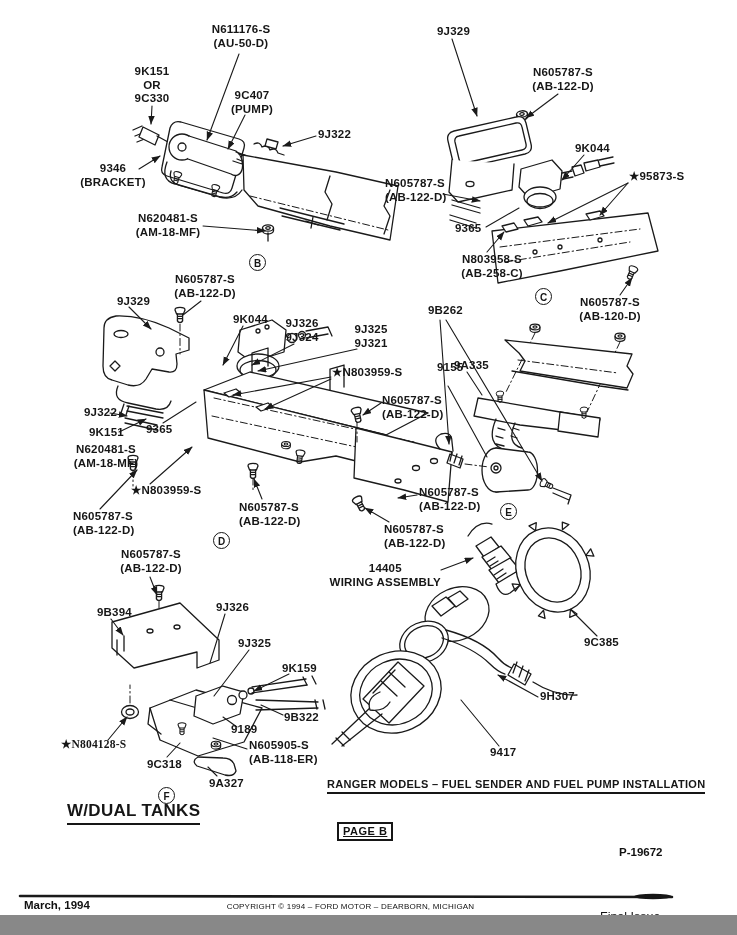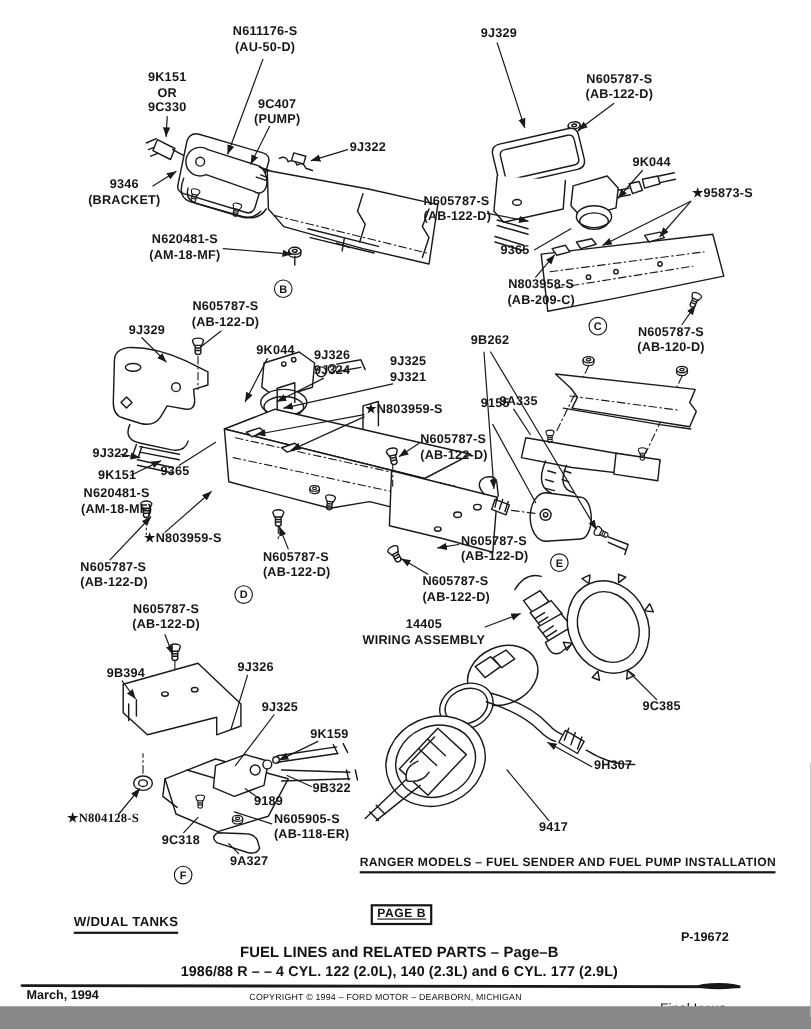--- a/index.html
+++ b/index.html
@@ -318,21 +318,21 @@
 (AM-18-MF)</div>
       <div class="lbl left" style="left: 437px; top: 25px;">9J329</div>
       <div class="lbl center" style="left: 563px; top: 66px;">N605787-S
 (AB-122-D)</div>
       <div class="lbl left" style="left: 575px; top: 142px;">9K044</div>
       <div class="lbl left" style="left: 629px; top: 170px;">★95873-S</div>
       <div class="lbl left" style="left: 385px; top: 177px;">N605787-S
 (AB-122-D)</div>
       <div class="lbl left" style="left: 455px; top: 222px;">9365</div>
       <div class="lbl center" style="left: 492px; top: 253px;">N803958-S
-(AB-209-C)</div>
+(AB-258-C)</div>
       <div class="lbl center" style="left: 610px; top: 296px;">N605787-S
 (AB-120-D)</div>
       <div class="lbl center" style="left: 205px; top: 273px;">N605787-S
 (AB-122-D)</div>
       <div class="lbl left" style="left: 117px; top: 295px;">9J329</div>
       <div class="lbl left" style="left: 233px; top: 313px;">9K044</div>
       <div class="lbl center" style="left: 302px; top: 317px;">9J326
 9J324</div>
       <div class="lbl center" style="left: 371px; top: 323px;">9J325
 9J321</div>
@@ -375,26 +375,22 @@
       <div class="lbl left" style="left: 147px; top: 758px;">9C318</div>
       <div class="lbl left" style="left: 209px; top: 777px;">9A327</div>
       <div class="marker" style="left: 249px; top: 254px;">B</div>
       <div class="marker" style="left: 535px; top: 288px;">C</div>
       <div class="marker" style="left: 213px; top: 532px;">D</div>
       <div class="marker" style="left: 500px; top: 503px;">E</div>
       <div class="marker" style="left: 158px; top: 787px;">F</div>
     </div>
 
   <div class="caption" style="left:327px;top:764px;">RANGER MODELS – FUEL SENDER AND FUEL PUMP INSTALLATION</div>
-  <div class="caption" style="left:67px;top:818px;font-size:12px;">W/DUAL TANKS</div>
+  <div class="caption" style="left:67px;top:788px;font-size:17px;">W/DUAL TANKS</div>
 
   <div id="page-tag">PAGE B</div>
   <div id="doc-code">P-19672</div>
-  <div id="title-block">
-    <div id="fig-title">FUEL LINES and RELATED PARTS – Page–B</div>
-    <div id="fig-subtitle">1986/88 R – – 4 CYL. 122 (2.0L), 140 (2.3L) and 6 CYL. 177 (2.9L)</div>
-  </div>
   <div id="footer-date">March, 1994</div>
   <div id="footer-copy">COPYRIGHT © 1994 – FORD MOTOR – DEARBORN, MICHIGAN</div>
   <div id="footer-issue">Final Issue</div>
   <div id="bottom-bar"></div>
 
 </div>
 
 </body></html>

